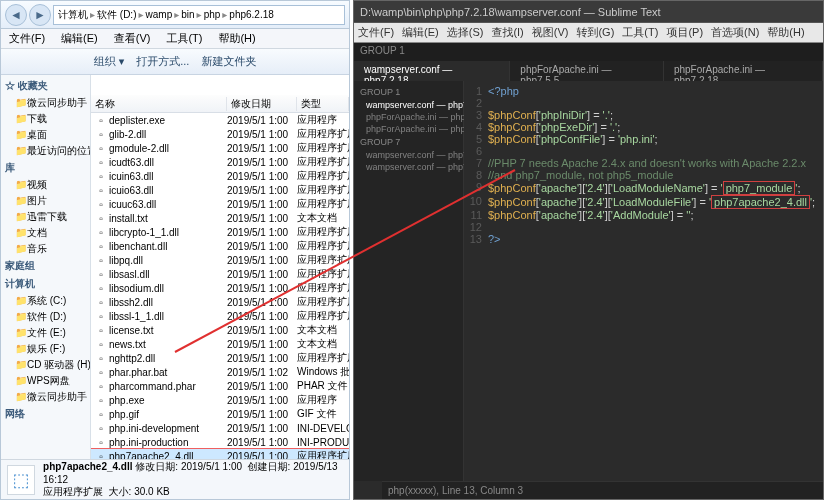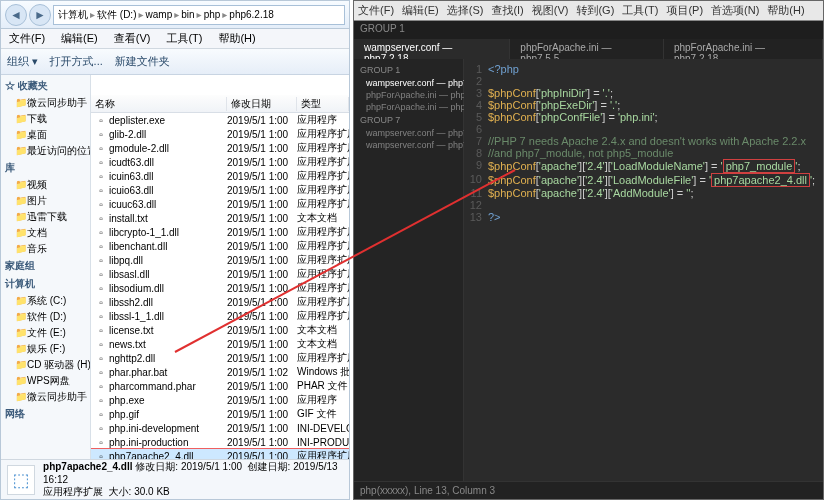--- a/index.html
+++ b/index.html
@@ -7,21 +7,21 @@
 .left-pane { width: 350px; height: 100%; border: 1px solid #b8c8d8; display: flex; flex-direction: column; background: #fff; }
 .right-pane { flex: 1; height: 100%; background: #2b2b2b; display: flex; flex-direction: column; border: 1px solid #666; margin-left: 3px;}
 
 
 .addr-bar { display: flex; align-items: center; height: 28px; background: linear-gradient(#f7fbff,#e4eef9); border-bottom: 1px solid #b8c8d8; padding: 0 4px; gap: 2px; font-size: 11px; }
 .nav-btn { width: 22px; height: 22px; border-radius: 50%; background: #d8e6f5; border: 1px solid #a8c0d8; color: #4a6a8a; display:flex; align-items:center; justify-content:center; font-size:12px;}
 .breadcrumb { flex: 1; background: #fff; border: 1px solid #a8c0d8; height: 20px; display:flex; align-items:center; padding:0 4px; gap:2px; font-size:10px; overflow:hidden; white-space:nowrap;}
 .breadcrumb span.sep{color:#888;}
 .menu-bar { display:flex; height: 20px; font-size:11px; background:#f4f6fa; border-bottom:1px solid #d0d8e0; }
 .menu-bar span{padding:2px 8px;}
-.tool-bar { display:flex; height:26px; font-size:11px; background:linear-gradient(#f8fbfe,#e6eef8); border-bottom:1px solid #c8d4e2; align-items:center; padding:0 6px; gap:12px; color:#2a4a6a;}
+.tool-bar { display:flex; height:26px; font-size:11px; background:linear-gradient(#f8fbfe,#e6eef8); border-bottom:1px solid #c8d4e2; align-items:center; padding:0 6px; gap:12px; color:#2a4a6a;justify-content:center;}
 
 .explorer-body { flex:1; display:flex; overflow:hidden; }
 .tree { width: 90px; border-right:1px solid #d8e0e8; font-size:10px; background:#f5f8fb; overflow:hidden; padding:2px 0;}
 .tree .hdr{font-size:10px; color:#3b5a7a; padding:2px 4px; font-weight:bold;}
 .tree .item{padding:1px 4px 1px 14px; white-space:nowrap;}
 .tree .icn{display:inline-block; width:10px; text-align:center; margin-right:2px; color:#d8a030;}
 
 .list { flex:1; display:flex; flex-direction:column; overflow:hidden;margin-top:20px;}
 .list-hdr{display:flex; font-size:10px; background:linear-gradient(#fdfdfd,#f0f3f7); border-bottom:1px solid #d8dee6; height:18px; align-items:center;}
 .list-hdr div{padding:0 4px; border-right:1px solid #e0e4ea;}
@@ -54,21 +54,21 @@
 .st-side .sf.act{color:#fff;}
 .st-code{flex:1; background:#2b2b2b; font-family:Consolas,monospace; font-size:11px; padding:4px 0; overflow:hidden;}
 .cl{display:flex; white-space:pre;}
 .ln{width:24px; text-align:right; color:#5a5a5a; padding-right:6px; user-select:none;}
 .code{flex:1; color:#d0d0d0;}
 .c-com{color:#6a8a6a;}
 .c-var{color:#e0b050;}
 .c-str{color:#a8d8a0;}
 .c-tag{color:#70a0d0;}
 .red-box{border:1px solid #d04040; padding:0 2px; display:inline-block;}
-.st-status{height:18px; background:#222; color:#888; font-size:10px; display:flex; align-items:center; padding:0 6px; border-top:1px solid #333;}
+.st-status{height:18px; background:#222; color:#888; font-size:10px; display:flex; align-items:center; padding:0 6px; border-top:1px solid #333;margin-left:28px;}
 
 
 .anno-line{position:absolute; pointer-events:none;}
 </style>
 </head>
 <body>
 
 <div class="left-pane">
   <div class="addr-bar">
     <div class="nav-btn">◄</div>
@@ -277,20 +277,21 @@
         &nbsp;<span>创建日期:</span>
         <span>2019/5/13 16:12</span></div>
       <div><span>应用程序扩展</span>
         &nbsp;<span>大小:</span>
         <span>30.0 KB</span></div>
     </div>
   </div>
 </div>
 
 <div class="right-pane">
+  <div class="st-title">D:\wamp\bin\php\php7.2.18\wampserver.conf — Sublime Text</div>
   <div class="st-menu" id="st-menu">
       <span>文件(F)</span>
       <span>编辑(E)</span>
       <span>选择(S)</span>
       <span>查找(I)</span>
       <span>视图(V)</span>
       <span>转到(G)</span>
       <span>工具(T)</span>
       <span>项目(P)</span>
       <span>首选项(N)</span>

